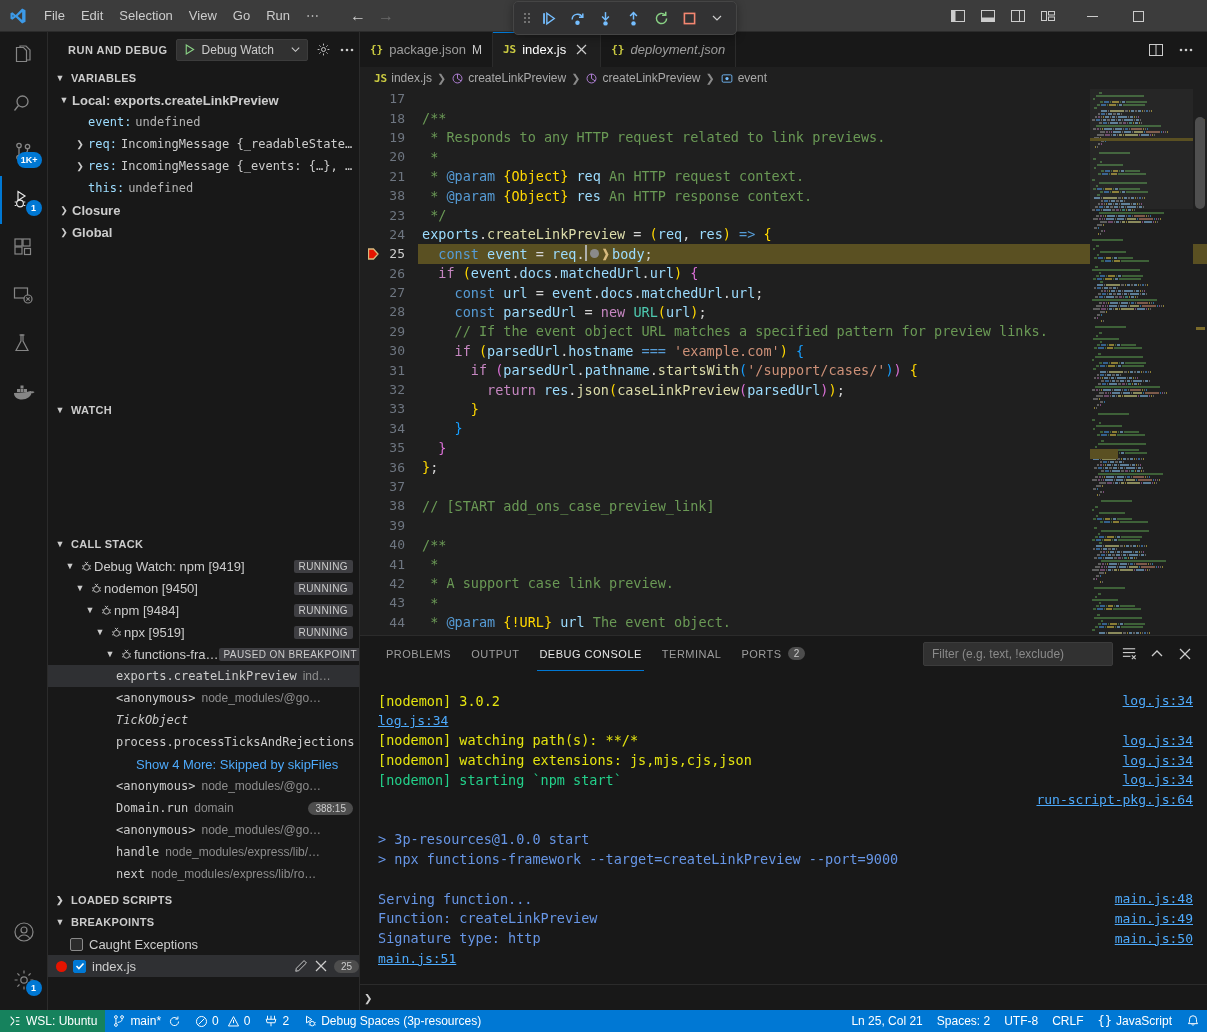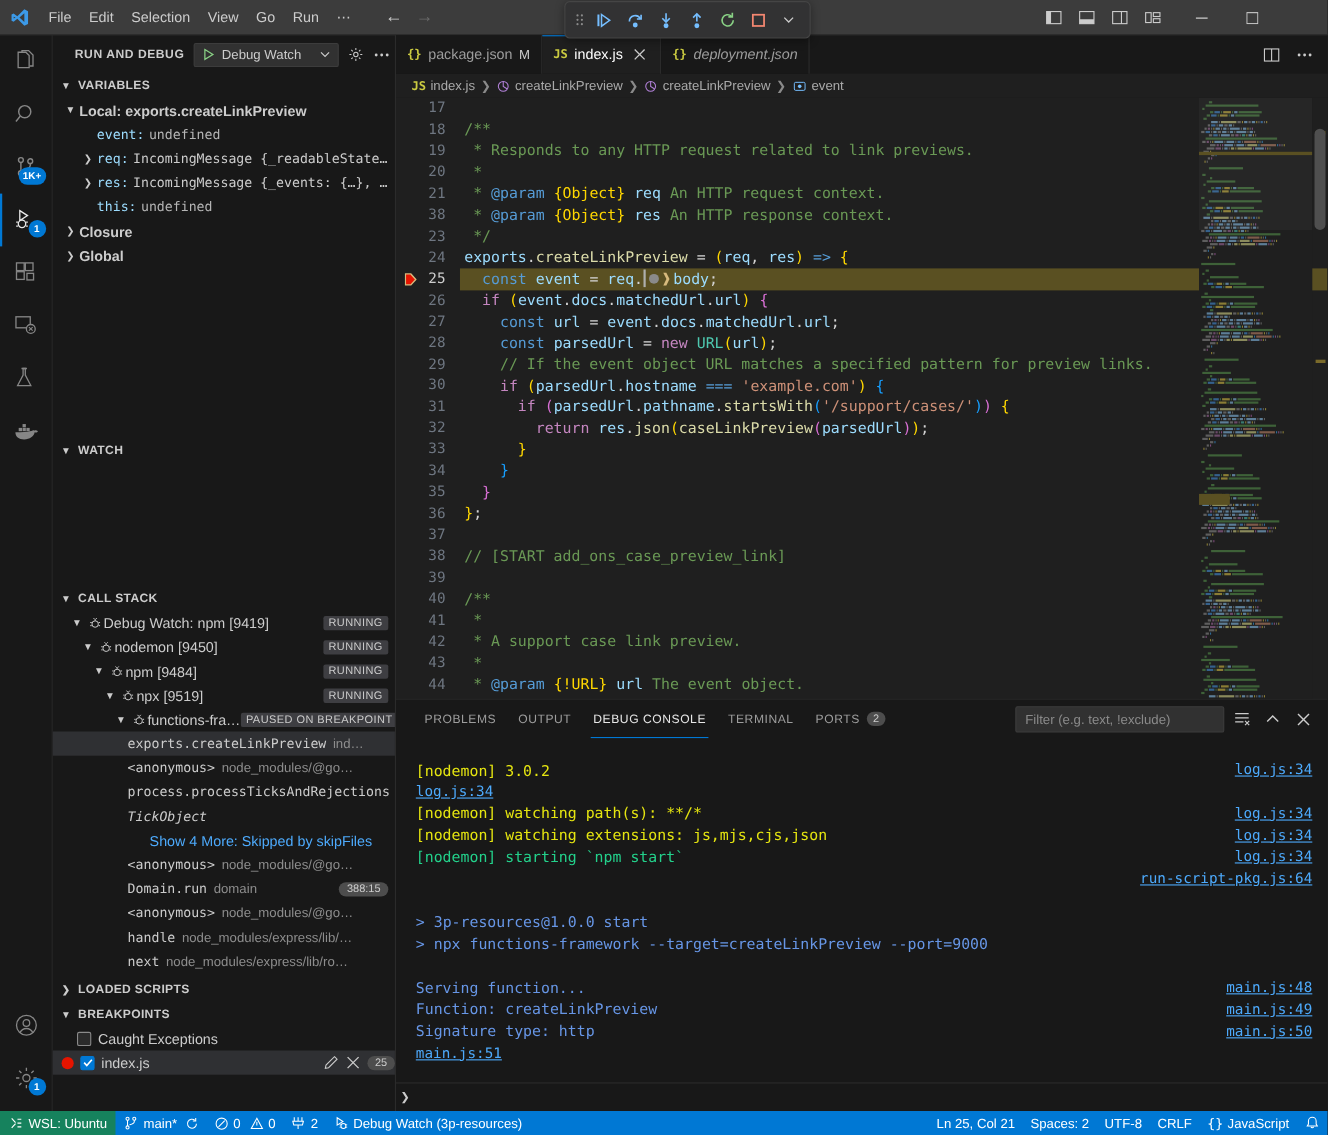--- a/index.html
+++ b/index.html
@@ -611,24 +611,24 @@
 
           <div class="cs-row selected" style="padding-left:68px">
             <span class="cs-mono">exports.createLinkPreview</span>
             <span class="cs-sub">ind…</span>
           </div>
           <div class="cs-row" style="padding-left:68px">
             <span class="cs-mono">&lt;anonymous&gt;</span>
             <span class="cs-sub">node_modules/@go…</span>
           </div>
           <div class="cs-row" style="padding-left:68px">
+            <span class="cs-italic">TickObject</span>
+          </div>
+          <div class="cs-row" style="padding-left:68px">
             <span class="cs-mono">process.processTicksAndRejections</span>
-          </div>
-          <div class="cs-row" style="padding-left:68px">
-            <span class="cs-italic">TickObject</span>
           </div>
           <div class="cs-row" style="padding-left:88px">
             <span class="cs-link">Show 4 More: Skipped by skipFiles</span>
           </div>
           <div class="cs-row" style="padding-left:68px">
             <span class="cs-mono">&lt;anonymous&gt;</span>
             <span class="cs-sub">node_modules/@go…</span>
           </div>
           <div class="cs-row" style="padding-left:68px">
             <span class="cs-mono">Domain.run</span>
@@ -2198,21 +2198,21 @@
           <path d="M8 10v4" stroke="#fff" stroke-width="1.1"></path>
         </svg>
       <span>2</span>
     </div>
     <div class="st-item">
       <svg width="14" height="14" viewBox="0 0 16 16">
           <path d="M4 2.5l6 3.8-6 3.8z" fill="none" stroke="#fff" stroke-width="1.1"></path>
           <circle cx="10.5" cy="11" r="2.6" fill="none" stroke="#fff" stroke-width="1.1"></circle>
           <path d="M7.6 9.8h-1M7.6 12.4h-1M13.4 9.8h1M13.4 12.4h1" stroke="#fff" stroke-width="1.1"></path>
         </svg>
-      <span>Debug Watch (3p-resources)</span>
+      <span>Debug Spaces (3p-resources)</span>
     </div>
 
     <div class="st-right">
       <div class="st-item">
         <span>Ln 25, Col 21</span>
       </div>
       <div class="st-item">
         <span>Spaces: 2</span>
       </div>
       <div class="st-item">

